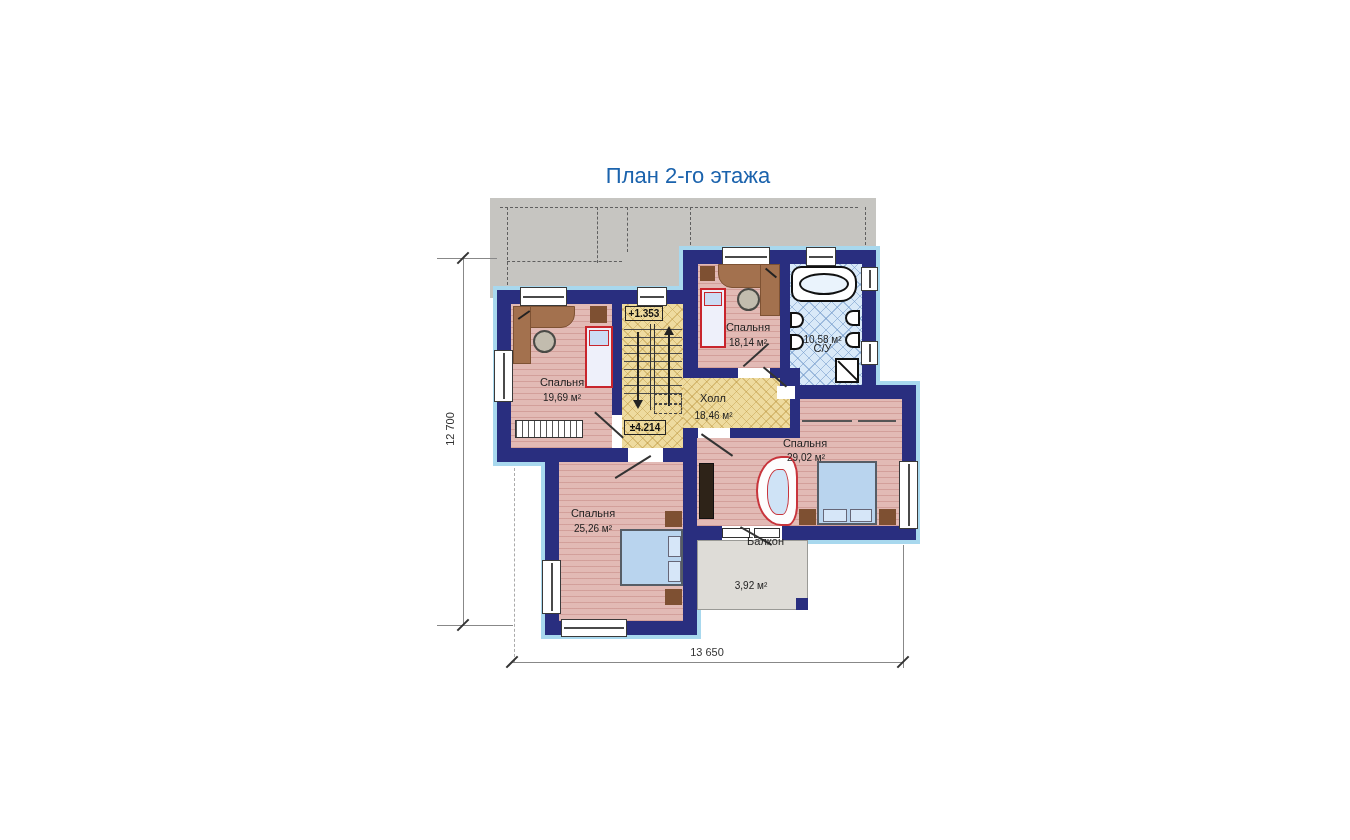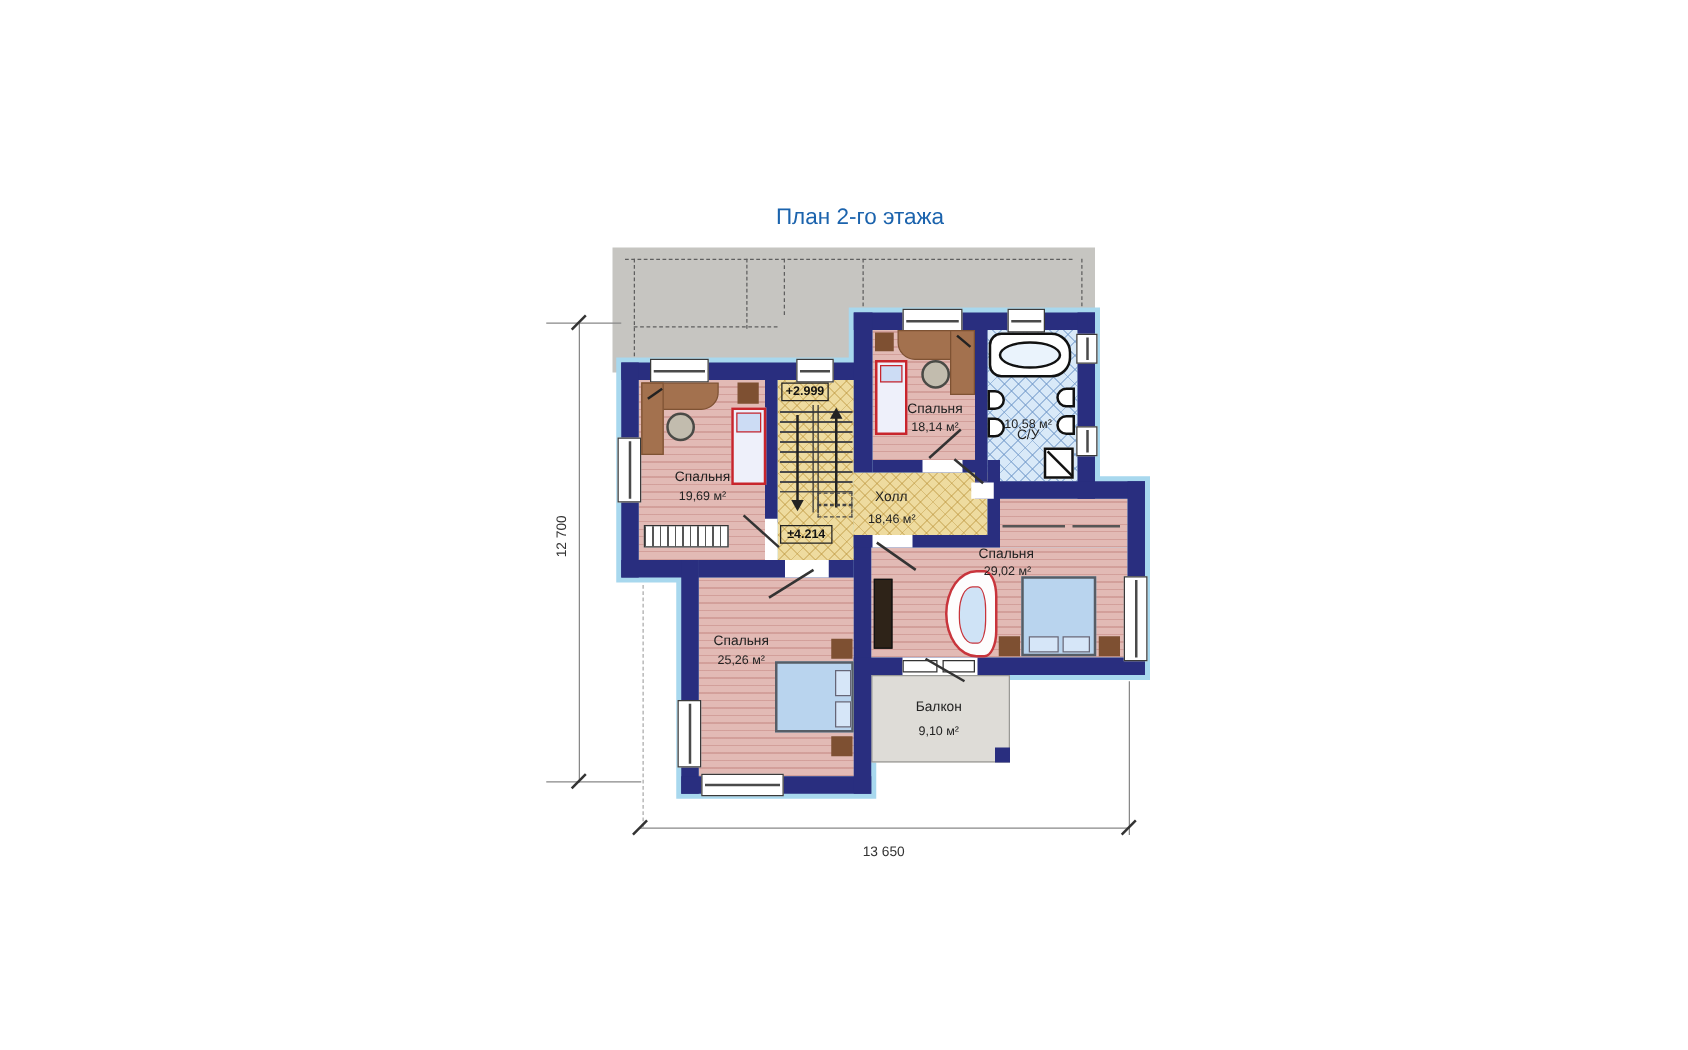--- a/index.html
+++ b/index.html
@@ -47,21 +47,21 @@
   .stringer{position:absolute;border-left:1px solid #333;border-right:1px solid #333;}
   .shaft{position:absolute;width:2px;background:#222;}
   .triUp{position:absolute;width:0;height:0;border-left:5px solid transparent;border-right:5px solid transparent;border-bottom:9px solid #222;}
   .triDn{position:absolute;width:0;height:0;border-left:5px solid transparent;border-right:5px solid transparent;border-top:9px solid #222;}
   .dashstep{position:absolute;border:1px dashed #444;}
   
   .rname{position:absolute;font-size:11px;color:#222;text-align:center;}
   .rarea{position:absolute;font-size:10px;color:#222;text-align:center;}
   .elev{position:absolute;font-size:10px;font-weight:bold;color:#111;border:1px solid #222;
         text-align:center;padding:1px 2px;}
-  .title{position:absolute;font-size:18px;color:#1b63ad;text-align:center;}
+  .title{position:absolute;font-size:22px;color:#1b63ad;text-align:center;}
   
   .dimline{position:absolute;background:#888;}
   .dimdash{position:absolute;border-left:1px dashed #aaa;width:0;}
   .tick{position:absolute;width:16px;height:2px;background:#333;transform:rotate(-45deg);}
   .dimtext{position:absolute;font-size:11px;color:#333;text-align:center;}
 </style>
 </head>
 <body>
 
 <div class="page">
@@ -158,21 +158,21 @@
   <div class="radiator" style="left:515px;top:420px;width:68px;height:18px;"></div>
 
   <div class="treads" style="left:624px;top:328px;width:58px;height:66px;"></div>
   <div class="stringer" style="left:650px;top:324px;width:5px;height:86px;"></div>
   <div class="shaft" style="left:668px;top:334px;height:72px;"></div>
   <div class="triUp" style="left:664px;top:326px;"></div>
   <div class="shaft" style="left:637px;top:332px;height:70px;"></div>
   <div class="triDn" style="left:633px;top:400px;"></div>
   <div class="dashstep" style="left:654px;top:394px;width:28px;height:10px;"></div>
   <div class="dashstep" style="left:654px;top:404px;width:28px;height:10px;"></div>
-  <div class="elev" style="left:625px;top:306px;width:38px;">+2.999</div>
+  <div class="elev" style="left:625px;top:306px;width:38px;">+1.353</div>
   <div class="elev" style="left:624px;top:420px;width:42px;">±4.214</div>
 
   <div class="dkbrown" style="left:700px;top:266px;width:15px;height:15px;"></div>
   <div class="brown" style="left:718px;top:264px;width:62px;height:24px;border-radius:0 0 0 14px;"></div>
   <div class="brown" style="left:760px;top:264px;width:20px;height:52px;"></div>
   <div class="leaf" style="left:764px;top:272px;width:14px;transform:rotate(40deg);background:#222;"></div>
   <div class="chair" style="left:737px;top:288px;width:23px;height:23px;"></div>
   <div class="bedR" style="left:700px;top:288px;width:26px;height:60px;">
     <div class="pill" style="left:2px;top:2px;width:18px;height:14px;"></div>
   </div>
@@ -219,30 +219,30 @@
 
   <div class="rname" style="left:683px;top:392px;width:60px;">Холл</div>
   <div class="rarea" style="left:686px;top:410px;width:55px;">18,46 м²</div>
 
   <div class="rname" style="left:770px;top:437px;width:70px;">Спальня</div>
   <div class="rarea" style="left:775px;top:452px;width:62px;">29,02 м²</div>
 
   <div class="rname" style="left:558px;top:507px;width:70px;">Спальня</div>
   <div class="rarea" style="left:560px;top:523px;width:66px;">25,26 м²</div>
 
-  <div class="rname" style="left:718px;top:560px;width:66px;">Балкон</div>
-  <div class="rarea" style="left:720px;top:580px;width:62px;">9,10 м²</div>
+  <div class="rname" style="left:718px;top:535px;width:66px;text-align:right;">Балкон</div>
+  <div class="rarea" style="left:720px;top:580px;width:62px;">3,92 м²</div>
 
   <div class="dimline" style="left:463px;top:258px;width:1px;height:368px;"></div>
   <div class="dimline" style="left:437px;top:258px;width:60px;height:1px;"></div>
   <div class="dimline" style="left:437px;top:625px;width:76px;height:1px;"></div>
   <div class="tick" style="left:455px;top:257px;"></div>
   <div class="tick" style="left:455px;top:624px;"></div>
   <div class="dimtext" style="left:420px;top:423px;width:60px;transform:rotate(-90deg);">12 700</div>
 
   <div class="dimline" style="left:512px;top:662px;width:392px;height:1px;"></div>
   <div class="dimdash" style="left:514px;top:468px;height:194px;"></div>
   <div class="dimline" style="left:903px;top:545px;width:1px;height:123px;"></div>
   <div class="tick" style="left:504px;top:661px;"></div>
   <div class="tick" style="left:895px;top:661px;"></div>
-  <div class="dimtext" style="left:677px;top:676px;width:60px;text-align:center;">13 650</div>
+  <div class="dimtext" style="left:677px;top:646px;width:60px;text-align:center;">13 650</div>
 
 </div>
 
 </body></html>

